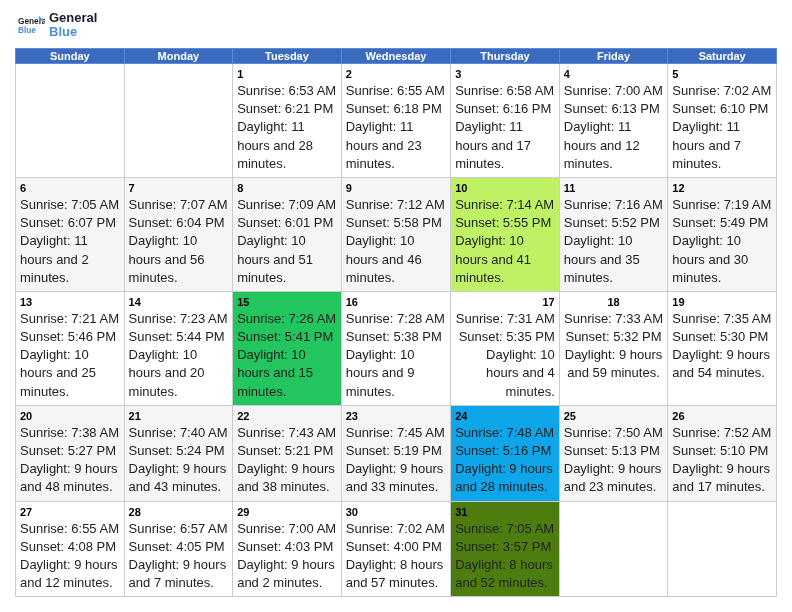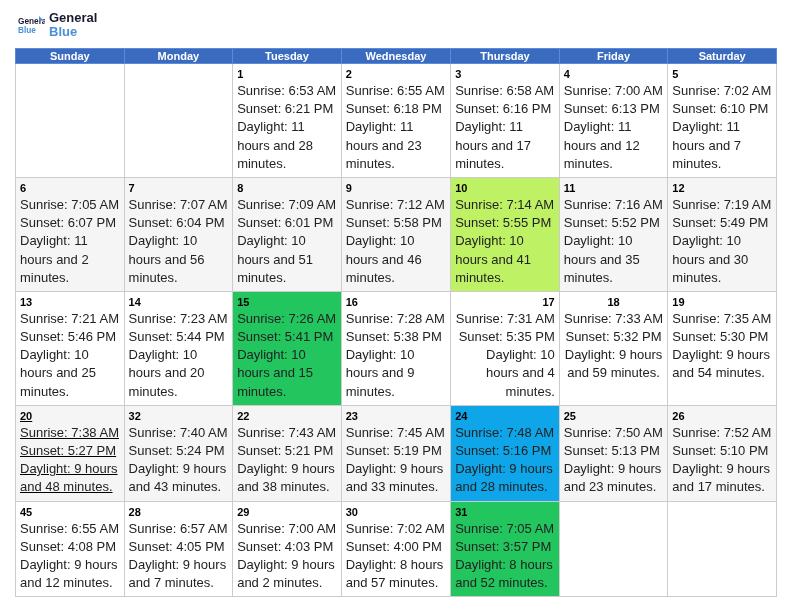--- a/index.html
+++ b/index.html
@@ -198,26 +198,26 @@
           <td style="background: rgb(255, 255, 255); text-align: center;">
             <span class="day-num">18</span>
             <div class="day-info">Sunrise: 7:33 AM<br>Sunset: 5:32 PM<br>Daylight: 9 hours and 59 minutes.</div>
           </td>
           <td style="background: rgb(255, 255, 255);">
             <span class="day-num">19</span>
             <div class="day-info">Sunrise: 7:35 AM<br>Sunset: 5:30 PM<br>Daylight: 9 hours and 54 minutes.</div>
           </td>
         </tr>
         <tr>
-          <td style="background: rgb(245, 245, 245); text-decoration: underline;">
+          <td style="background: rgb(245, 245, 245);">
             <span class="day-num">20</span>
             <div class="day-info">Sunrise: 7:38 AM<br>Sunset: 5:27 PM<br>Daylight: 9 hours and 48 minutes.</div>
           </td>
           <td style="background: rgb(245, 245, 245);">
-            <span class="day-num">32</span>
+            <span class="day-num">21</span>
             <div class="day-info">Sunrise: 7:40 AM<br>Sunset: 5:24 PM<br>Daylight: 9 hours and 43 minutes.</div>
           </td>
           <td style="background: rgb(245, 245, 245);">
             <span class="day-num">22</span>
             <div class="day-info">Sunrise: 7:43 AM<br>Sunset: 5:21 PM<br>Daylight: 9 hours and 38 minutes.</div>
           </td>
           <td style="background: rgb(245, 245, 245);">
             <span class="day-num">23</span>
             <div class="day-info">Sunrise: 7:45 AM<br>Sunset: 5:19 PM<br>Daylight: 9 hours and 33 minutes.</div>
           </td>
@@ -229,36 +229,36 @@
             <span class="day-num">25</span>
             <div class="day-info">Sunrise: 7:50 AM<br>Sunset: 5:13 PM<br>Daylight: 9 hours and 23 minutes.</div>
           </td>
           <td style="background: rgb(245, 245, 245);">
             <span class="day-num">26</span>
             <div class="day-info">Sunrise: 7:52 AM<br>Sunset: 5:10 PM<br>Daylight: 9 hours and 17 minutes.</div>
           </td>
         </tr>
         <tr>
           <td style="background: rgb(255, 255, 255);">
-            <span class="day-num">45</span>
+            <span class="day-num">27</span>
             <div class="day-info">Sunrise: 6:55 AM<br>Sunset: 4:08 PM<br>Daylight: 9 hours and 12 minutes.</div>
           </td>
           <td style="background: rgb(255, 255, 255);">
             <span class="day-num">28</span>
             <div class="day-info">Sunrise: 6:57 AM<br>Sunset: 4:05 PM<br>Daylight: 9 hours and 7 minutes.</div>
           </td>
           <td style="background: rgb(255, 255, 255);">
             <span class="day-num">29</span>
             <div class="day-info">Sunrise: 7:00 AM<br>Sunset: 4:03 PM<br>Daylight: 9 hours and 2 minutes.</div>
           </td>
           <td style="background: rgb(255, 255, 255);">
             <span class="day-num">30</span>
             <div class="day-info">Sunrise: 7:02 AM<br>Sunset: 4:00 PM<br>Daylight: 8 hours and 57 minutes.</div>
           </td>
-          <td style="background: #22c55e;">
+          <td style="background: #4d7c0f;">
             <span class="day-num">31</span>
             <div class="day-info">Sunrise: 7:05 AM<br>Sunset: 3:57 PM<br>Daylight: 8 hours and 52 minutes.</div>
           </td>
           <td class="empty-cell" style="background: rgb(255, 255, 255);"></td>
           <td class="empty-cell" style="background: rgb(255, 255, 255);"></td>
         </tr>
       </tbody>
   </table>
 </div>
 

